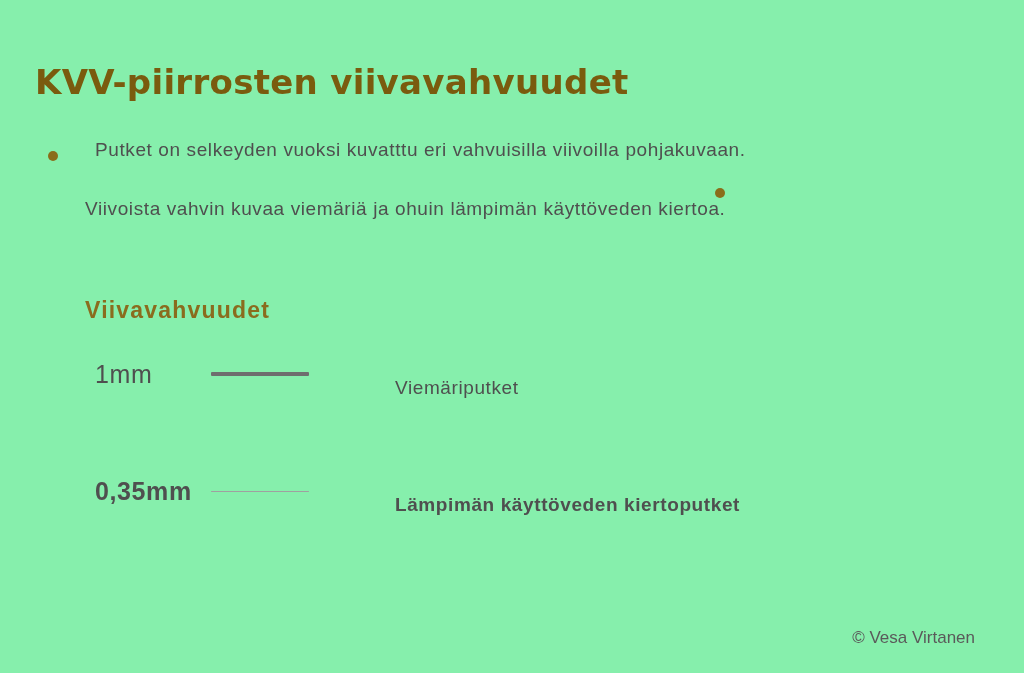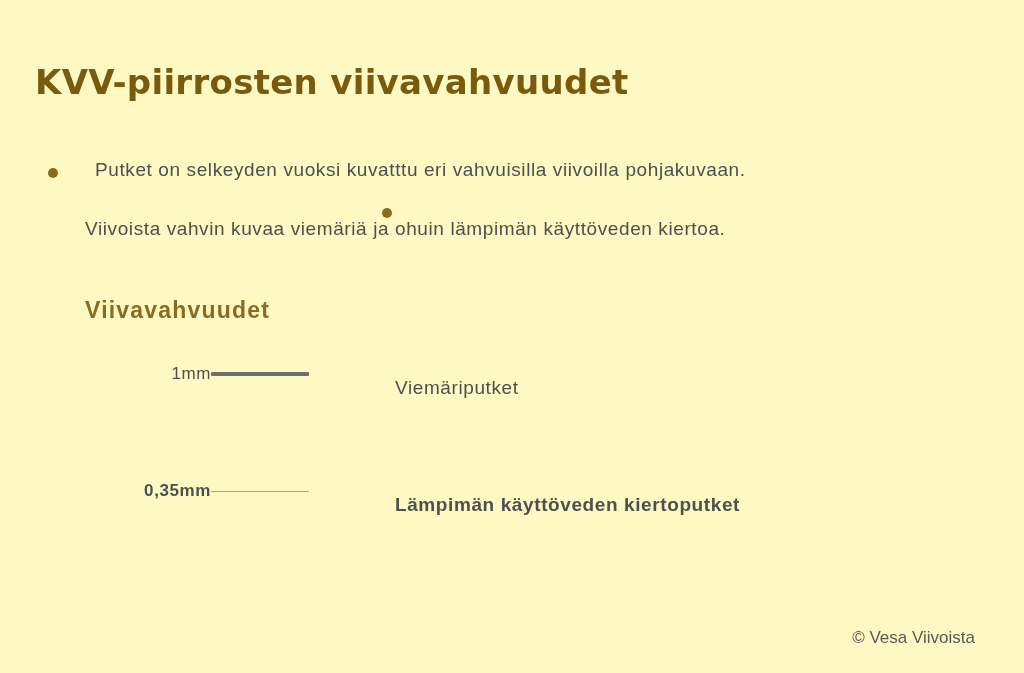--- a/index.html
+++ b/index.html
@@ -1,42 +1,41 @@
 <!DOCTYPE html>
 <html><head>
 <meta charset="utf-8">
 <style>
   * { margin: 0; padding: 0; box-sizing: border-box; }
   html, body { background: #ffffff; }
   .slide {
     position: relative;
     width: 1024px;
     height: 673px;
-    background: #fef9c3;
+    background: #86efac;
     overflow: hidden;
     font-family: "Liberation Sans", sans-serif;
   }
   .slide-title {
     position: absolute;
     left: 35px;
     top: 62px;
     font-family: "DejaVu Sans", sans-serif;
     font-size: 34px;
     font-weight: bold;
     letter-spacing: 0.3px;
     color: #7a5b0e;
     white-space: nowrap;
   }
   .bullet-row {
     position: absolute;
     left: 48px;
     display: flex;
-    align-items: center;
+    align-items: flex-end;
     white-space: nowrap;
-    margin-top: 20px;
   }
   .bullet-row.b1 { top: 139px; }
   .bullet-row.b2 { top: 182px; flex-direction: column; }
   .bullet-dot {
     width: 10px;
     height: 10px;
     border-radius: 50%;
     background: #8a6d1a;
     margin-top: 6px;
     flex: 0 0 auto;
@@ -63,24 +62,23 @@
     display: flex;
     align-items: center;
     white-space: nowrap;
   }
   .weight-row.r0 { top: 362px; }
   .weight-row.r1 { top: 421px; }
   .weight-row.r2 { top: 479px; font-weight: bold; }
   .weight-label {
     width: 116px;
     flex: 0 0 auto;
-    font-size: 17px;
+    font-size: 25px;
     letter-spacing: 0.6px;
     color: #4f4f4f;
-    text-align: right;
   }
   .line-cell {
     width: 184px;
     flex: 0 0 auto;
     display: flex;
     align-items: center;
   }
   .line-sample {
     width: 98px;
     border-radius: 1px;
@@ -129,15 +127,15 @@
 
 
   <div class="weight-row r2">
     <span class="weight-label">0,35mm</span>
     <span class="line-cell">
       <span class="line-sample" style="height: 1px; background: rgb(160, 160, 160);"></span>
     </span>
     <span class="weight-desc">Lämpimän käyttöveden kiertoputket</span>
   </div>
 
-  <div class="footer-credit">© Vesa Viivoista</div>
+  <div class="footer-credit">© Vesa Virtanen</div>
 
 </div>
 
 </body></html>

